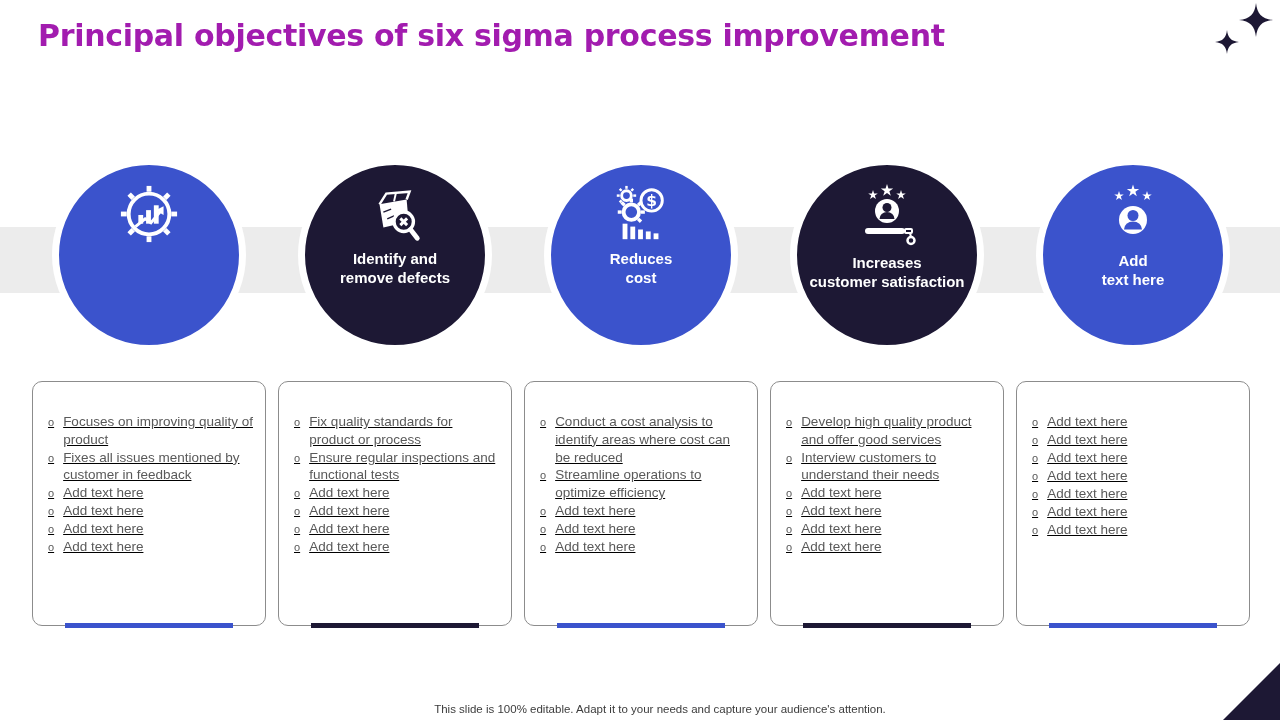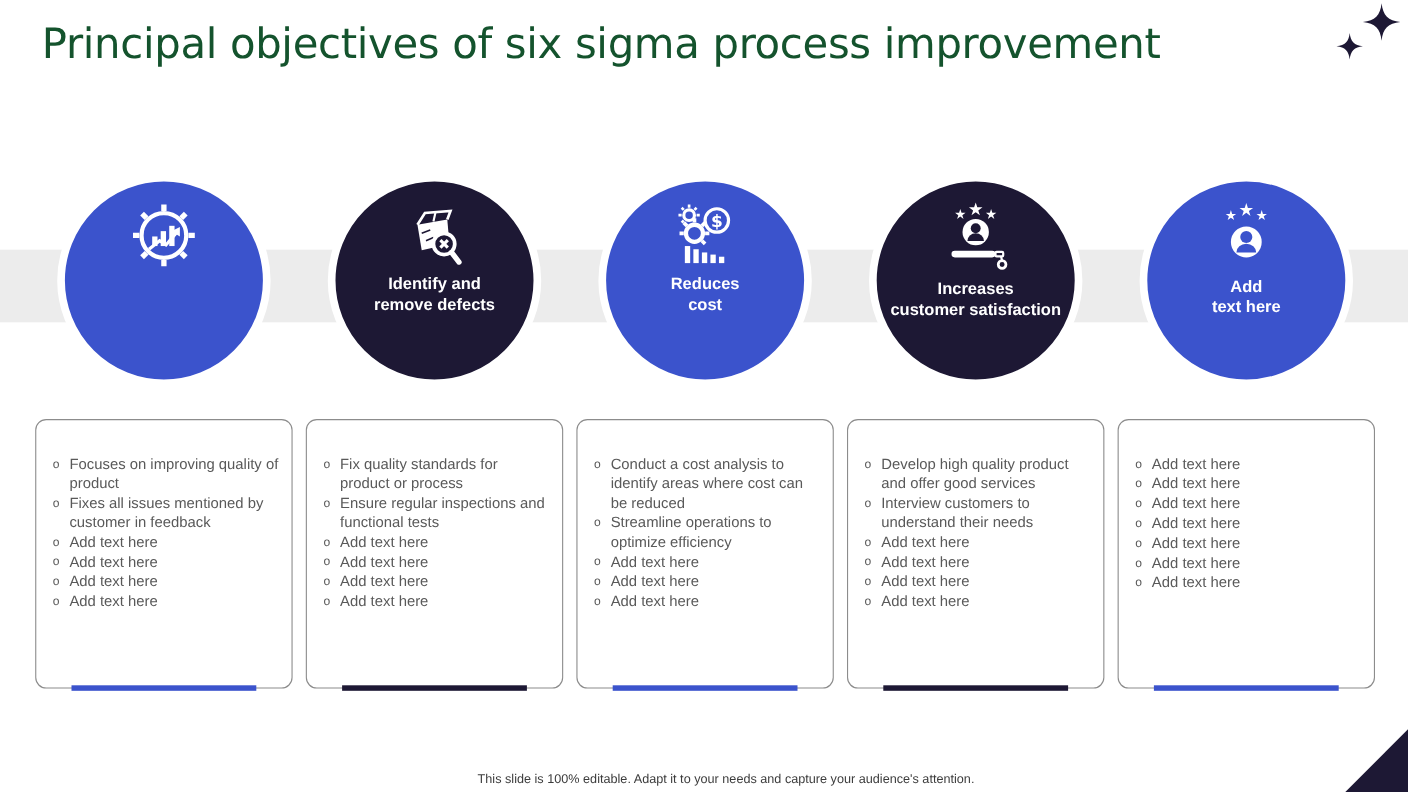--- a/index.html
+++ b/index.html
@@ -4,22 +4,22 @@
 <style>
   * { margin:0; padding:0; box-sizing:border-box; }
   html,body { background:#fff; }
   .slide {
     position:relative; width:1280px; height:720px; background:#ffffff;
     overflow:hidden; font-family:"Liberation Sans", sans-serif;
   }
   
   .header { position:absolute; left:38px; top:18px; width:1100px; }
   .title {
-    font-family:"DejaVu Sans", sans-serif; font-size:38px; font-weight:400;
-    color:#14532d; letter-spacing:-0.3px;
+    font-family:"DejaVu Sans", sans-serif; font-size:30px; font-weight:700;
+    color:#a21caf; letter-spacing:-0.3px;
   }
   .subtitle { margin-top:9px; font-size:12.5px; color:#3f3f3f; letter-spacing:0.2px; }
   .sparkles { position:absolute; left:1190px; top:0; }
   
   .band { position:absolute; left:0; top:227px; width:1280px; height:66px; background:#ececec; }
   
   .column { position:absolute; top:158px; width:236px; height:470px; }
   .circle {
     position:relative; margin-left:21px; width:194px; height:194px;
     border-radius:50%; border:7px solid #ffffff;
@@ -32,21 +32,21 @@
     margin-top:5px; text-align:center; color:#ffffff; font-weight:700;
     font-size:15px; line-height:1.26;
   }
   .chevron {
     position:absolute; top:356px; left:70px; width:96px; height:25px;
     background:linear-gradient(#c6c6c6, #f2f2f2);
     clip-path:polygon(0 0, 50% 55%, 100% 0, 50% 100%);
   }
   .card {
     position:absolute; top:223px; left:1px; width:234px; height:245px;
-    background:#ffffff; border:1px solid #8c8c8c; border-radius:10px;
+    background:#ffffff; border:1px solid #8c8c8c; border-radius:10px;text-decoration:underline;
   }
   .card ul { list-style:none; padding:31px 10px 0 15px; }
   .card li {
     display:flex; gap:9px; font-size:13.5px; line-height:1.32; color:#595959;
   }
   .card li::before { content:"o"; font-size:11px; line-height:18px; color:#595959; flex:0 0 auto; }
   .accent-bar {
     position:absolute; bottom:-3px; left:50%; transform:translateX(-50%);
     width:168px; height:5px;
   }

